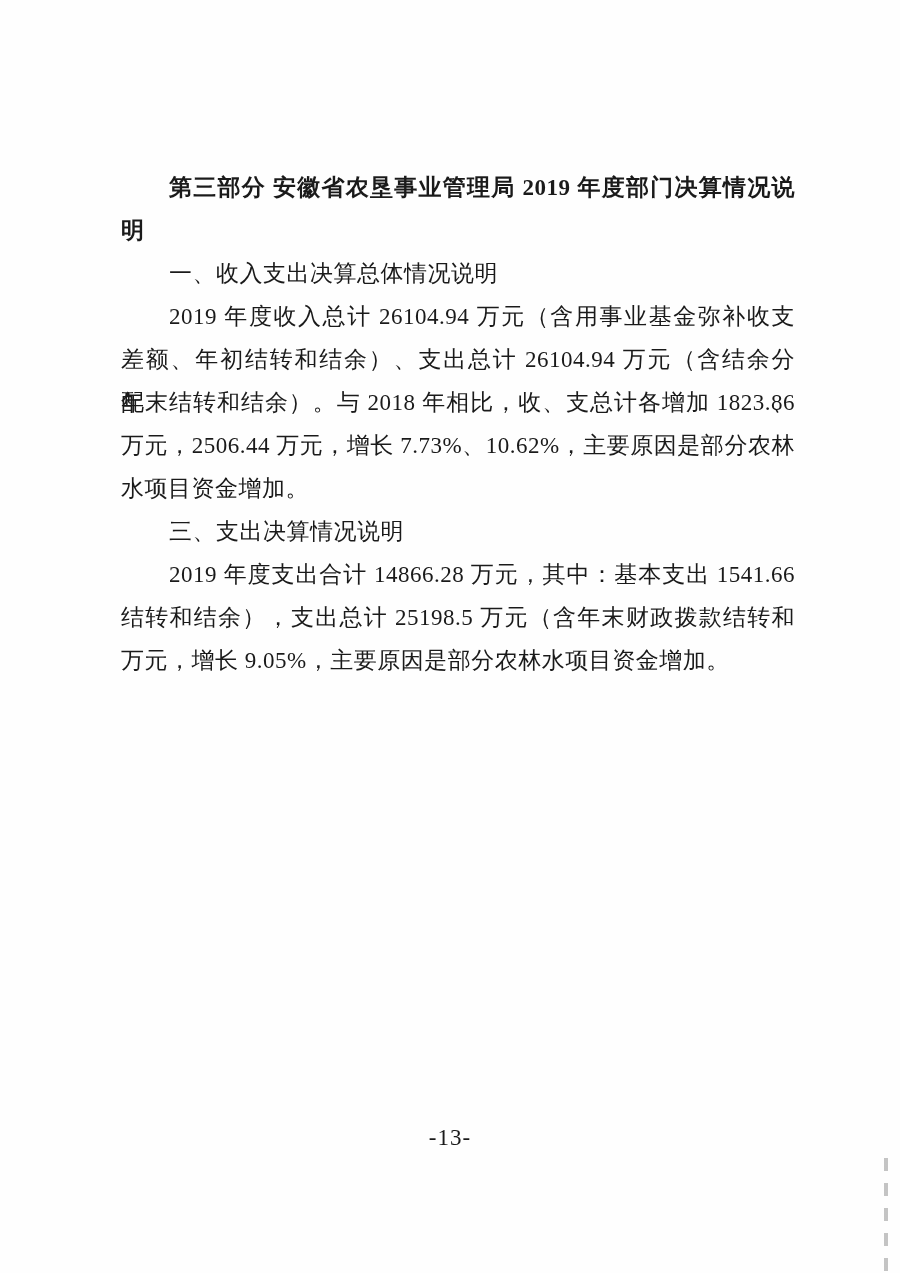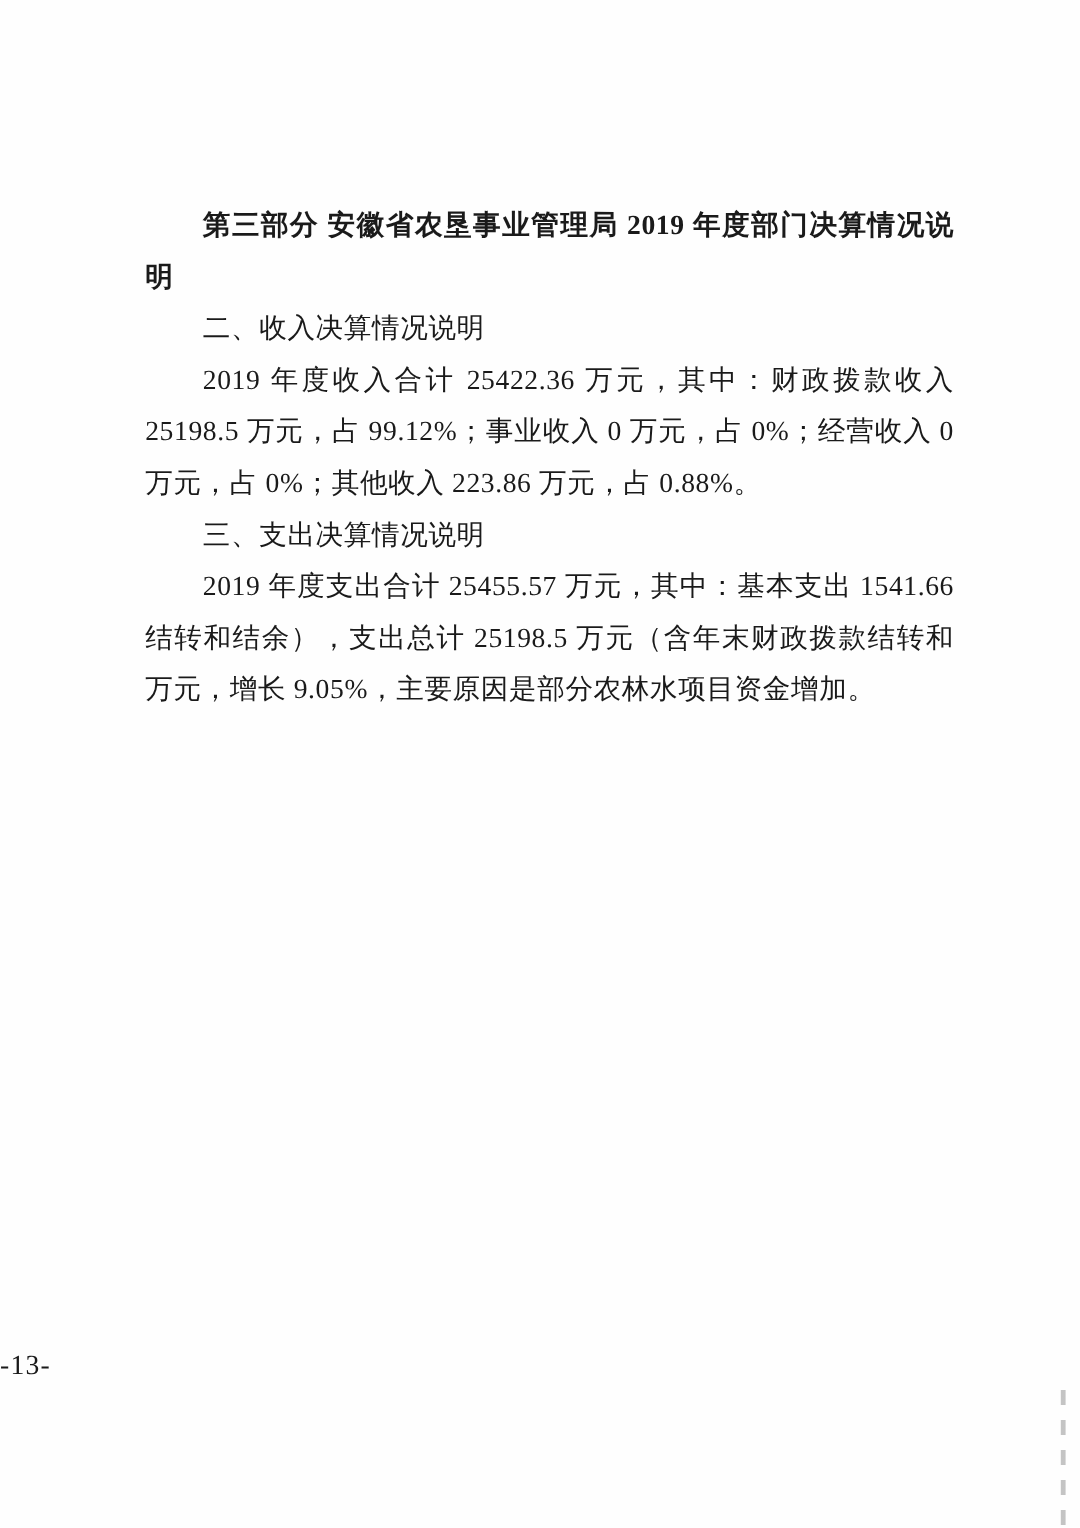--- a/index.html
+++ b/index.html
@@ -35,20 +35,21 @@
     text-align: justify;
     text-align-last: justify;
   }
   .footer {
     position: absolute;
     left: 0;
     top: 1116px;
     width: 100%;
     height: 43px;
     line-height: 43px;
+    text-align: center;
     font-size: 23px;
     letter-spacing: 1px;
   }
   .scan-streak {
     position: absolute;
     left: 884px;
     top: 1158px;
     width: 4px;
     height: 115px;
     background: repeating-linear-gradient(
@@ -62,31 +63,33 @@
 </style>
 </head>
 <body>
 
 <div class="page">
   <div class="content">
 
     <div class="line bold indent justify">第三部分 安徽省农垦事业管理局 2019 年度部门决算情况说</div>
     <div class="line bold nowrap">明</div>
 
+    <section>
+      <div class="line indent nowrap">一、收入支出决算总体情况说明</div>
+      <div class="line indent justify">2019 年度收入总计 26104.94 万元（含用事业基金弥补收支</div>
+      <div class="line justify">差额、年初结转和结余）、支出总计 26104.94 万元（含结余分配、</div>
+      <div class="line justify">年末结转和结余）。与 2018 年相比，收、支总计各增加 1823.86</div>
+      <div class="line justify">万元，2506.44 万元，增长 7.73%、10.62%，主要原因是部分农林</div>
+      <div class="line nowrap">水项目资金增加。</div>
+    </section>
 
-    <section>
-      <div class="line indent nowrap">二、收入决算情况说明</div>
-      <div class="line indent justify">2019 年度收入合计 25422.36 万元，其中：财政拨款收入</div>
-      <div class="line justify">25198.5 万元，占 99.12%；事业收入 0 万元，占 0%；经营收入 0</div>
-      <div class="line nowrap">万元，占 0%；其他收入 223.86 万元，占 0.88%。</div>
-    </section>
 
     <section>
       <div class="line indent nowrap">三、支出决算情况说明</div>
-      <div class="line indent justify">2019 年度支出合计 25455.57 万元，其中：基本支出 1541.66</div>
+      <div class="line indent justify">2019 年度支出合计 14866.28 万元，其中：基本支出 1541.66</div>
     </section>
 
     <section>
       <div class="line justify">结转和结余），支出总计 25198.5 万元（含年末财政拨款结转和</div>
       <div class="line nowrap">万元，增长 9.05%，主要原因是部分农林水项目资金增加。</div>
     </section>
 
   </div>
 
   <div class="footer">-13-</div>

